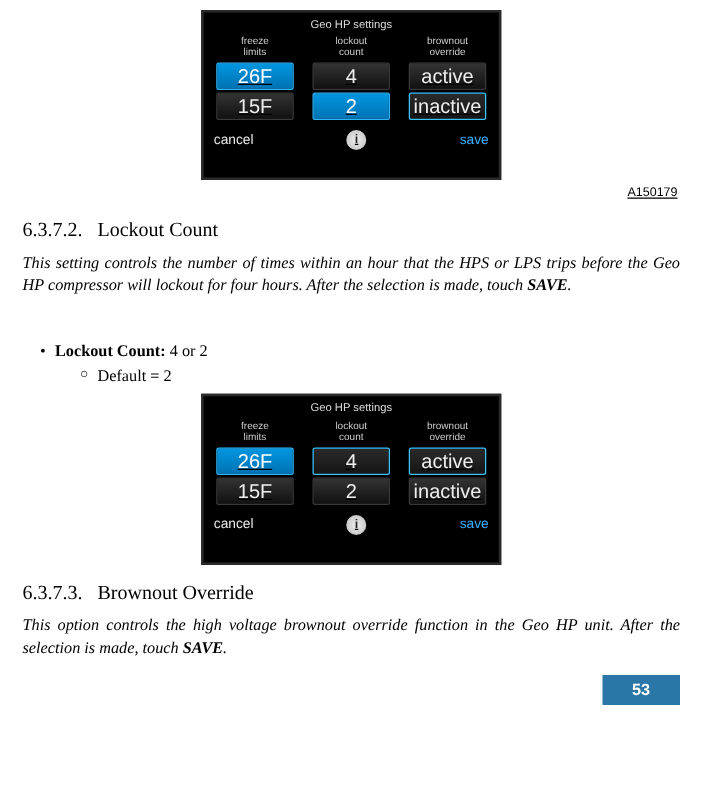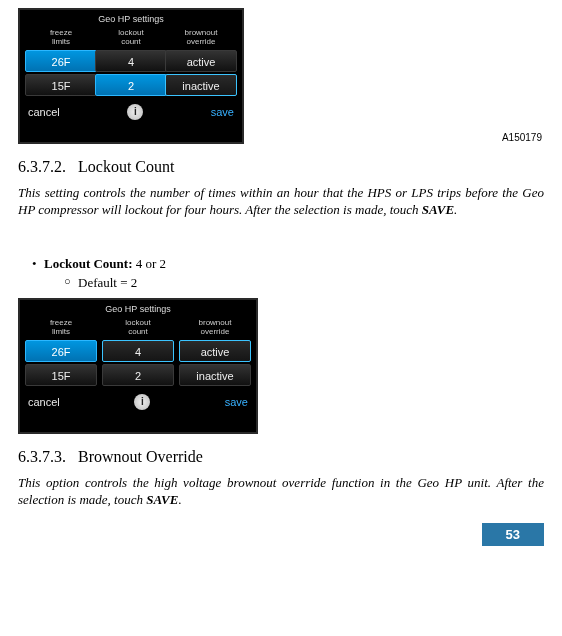--- a/index.html
+++ b/index.html
@@ -8,22 +8,24 @@
       width: 562px;
       margin: 0 auto;
       padding: 8px 18px 18px;
       font-size: 13px;
       line-height: 1.35;
       color: #000;
       background: #fff;
     }
     .screenshot-wrap {
       display: flex;
-      align-items: flex-end;
+      flex-direction: column;
+      align-items: center;
       margin-bottom: 4px;
+      text-decoration: underline;
     }
     .device-screen {
       width: 240px;
       background: #000;
       border: 2px solid #2a2a2a;
       color: #fff;
       font-family: Arial, sans-serif;
       font-size: 9px;
     }
     .device-title {
@@ -48,25 +50,25 @@
     .col-label {
       color: #ccc;
       font-size: 8px;
       line-height: 1.1;
       min-height: 20px;
       display: flex;
       align-items: center;
       justify-content: center;
     }
     .cell {
-      width: 72px;
+      width: 62px;
       height: 22px;
       line-height: 22px;
       text-align: center;
-      font-size: 11px;
+      font-size: 16px;
       border-radius: 2px;
       color: #eee;
     }
     .cell-plain {
       background: linear-gradient(#333,#111);
       border: 1px solid #3a3a3a;
     }
     .cell-selected {
       background: linear-gradient(#0096e0,#0072b3);
       border: 1px solid #2bb7ff;

